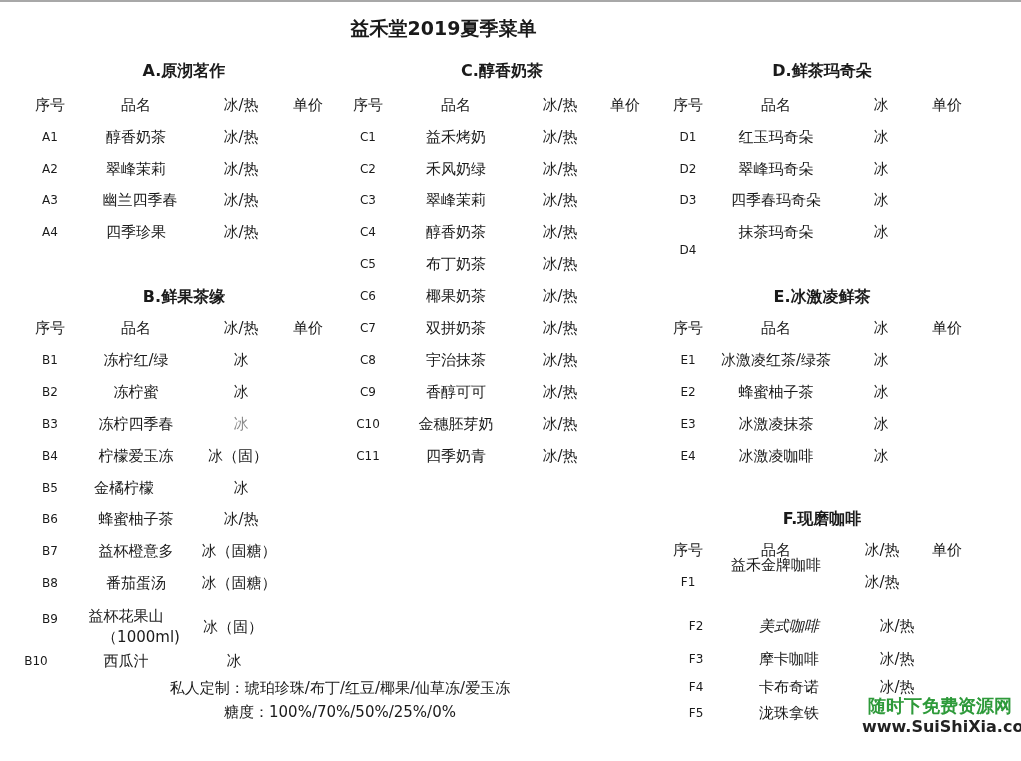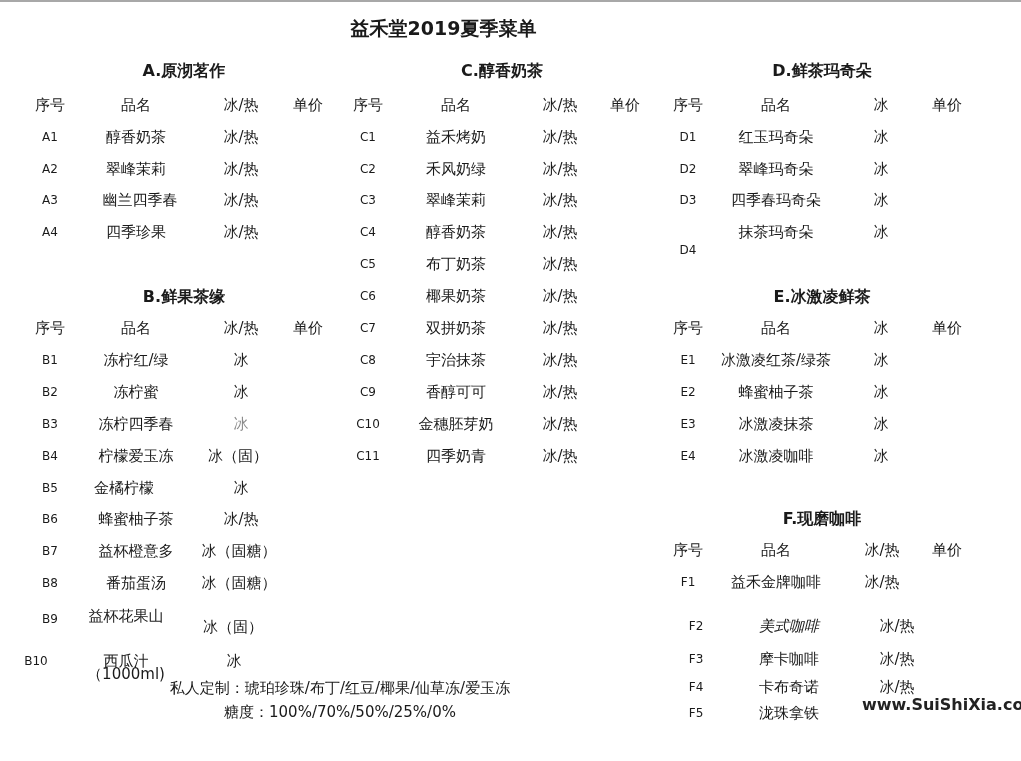--- a/index.html
+++ b/index.html
@@ -102,21 +102,21 @@
     <div class="cell temp" style="left:239px; top:542px;">冰（固糖）</div>
   </div>
   <div>
     <div class="cell code" style="left:50px; top:576px;">B8</div>
     <div class="cell name" style="left:136px; top:574px;">番茄蛋汤</div>
     <div class="cell temp" style="left:239px; top:574px;">冰（固糖）</div>
   </div>
   <div>
     <div class="cell code" style="left:50px; top:612px;">B9</div>
     <div class="cell name" style="left:126px; top:607px;">益杯花果山</div>
-    <div class="cell name" style="left:126px; top:628px;margin-top:37px;">（1000ml)</div>
+    <div class="cell name" style="left:141px; top:628px;">（1000ml)</div>
     <div class="cell temp" style="left:233px; top:618px;">冰（固）</div>
   </div>
   <div>
     <div class="cell code" style="left:36px; top:654px;">B10</div>
     <div class="cell name" style="left:126px; top:652px;">西瓜汁</div>
     <div class="cell temp" style="left:234px; top:652px;">冰</div>
   </div>
 </div>
 
 <div class="sec-title" style="left:402px; top:61px;">C.醇香奶茶</div>
@@ -247,21 +247,21 @@
 <div class="sec-title" style="left:722px; top:509px;">F.现磨咖啡</div>
 <div>
   <div class="cell hdr" style="left:688px; top:541px;">序号</div>
   <div class="cell hdr" style="left:776px; top:541px;">品名</div>
   <div class="cell hdr" style="left:882px; top:541px;">冰/热</div>
   <div class="cell hdr" style="left:947px; top:541px;">单价</div>
 </div>
 <div>
   <div>
     <div class="cell code" style="left:688px; top:575px;">F1</div>
-    <div class="cell name" style="left:776px; top:573px;">益禾金牌咖啡</div>
+    <div class="cell name" style="left:776px; top:556px;">益禾金牌咖啡</div>
     <div class="cell temp" style="left:882px; top:573px;">冰/热</div>
   </div>
   <div>
     <div class="cell code" style="left:696px; top:619px;">F2</div>
     <div class="cell name" style="left:789px; top:617px;font-style:italic;">美式咖啡</div>
     <div class="cell temp" style="left:897px; top:617px;">冰/热</div>
   </div>
   <div>
     <div class="cell code" style="left:696px; top:652px;">F3</div>
     <div class="cell name" style="left:789px; top:650px;">摩卡咖啡</div>
@@ -275,14 +275,15 @@
   <div>
     <div class="cell code" style="left:696px; top:706px;">F5</div>
     <div class="cell name" style="left:789px; top:704px;">泷珠拿铁</div>
   </div>
 </div>
 
 <div class="note" style="top:679px;">私人定制：琥珀珍珠/布丁/红豆/椰果/仙草冻/爱玉冻</div>
 <div class="note" style="top:703px;">糖度：100%/70%/50%/25%/0%</div>
 
 <div class="wm">
+  <div class="wm1">随时下免费资源网</div>
   <div class="wm2">www.SuiShiXia.com</div>
 </div>
 
 </body></html>

